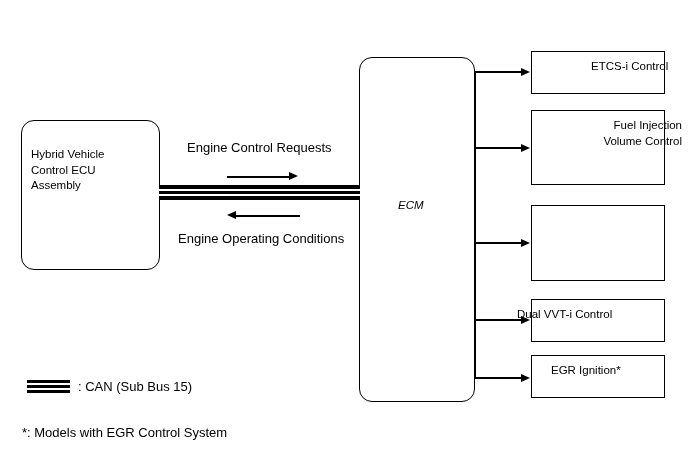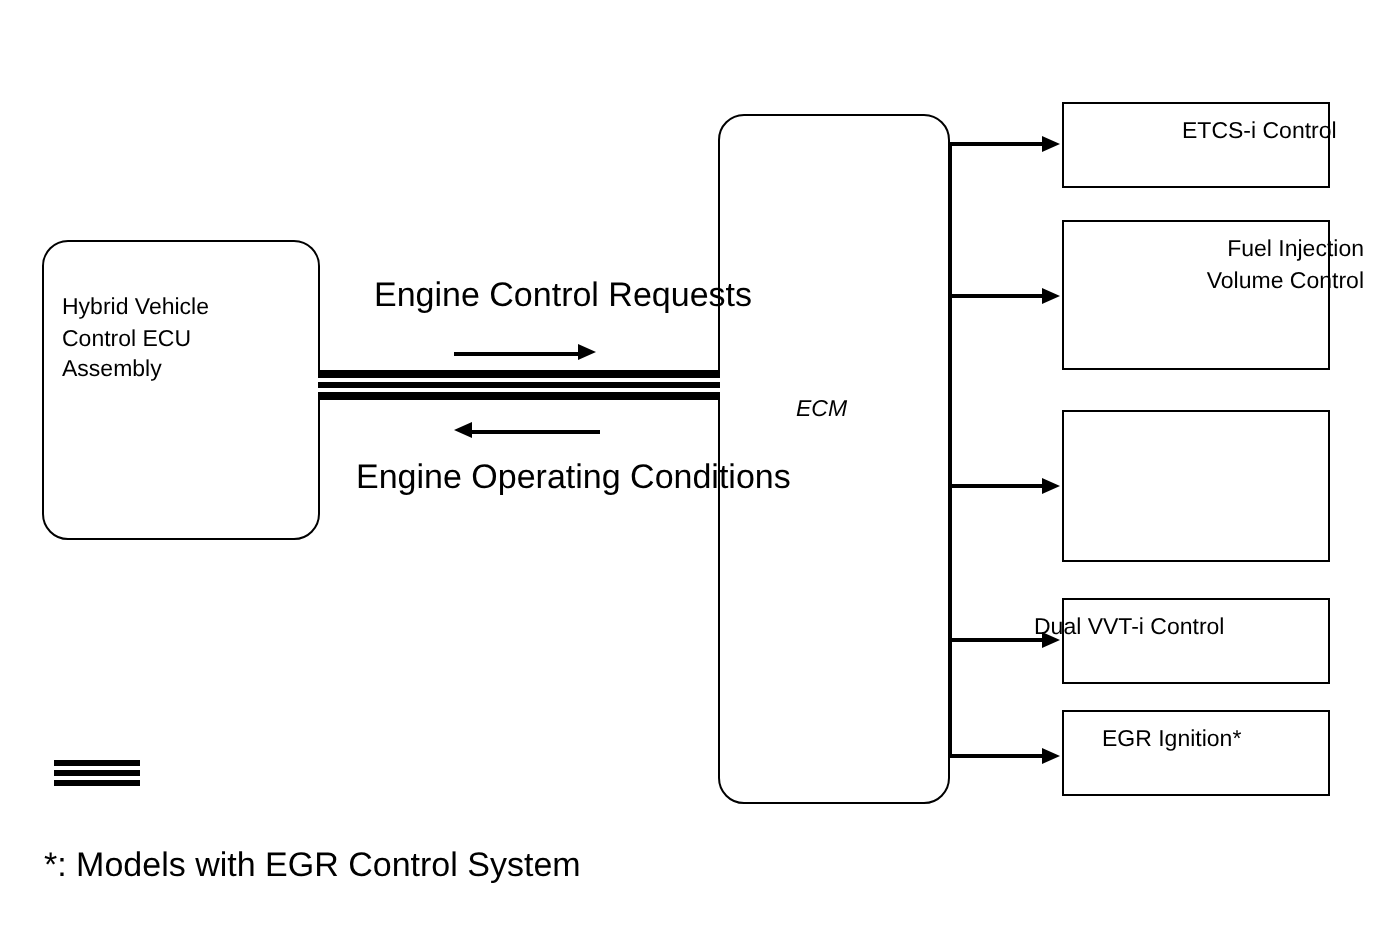--- a/index.html
+++ b/index.html
@@ -36,21 +36,21 @@
   .boxtext {
     position: absolute;
     font-size: 11.5px;
     line-height: 15.5px;
     color: #000000;
     white-space: pre-line;
   }
 
   .label {
     position: absolute;
-    font-size: 17px;
+    font-size: 13px;
     line-height: 15.5px;
     color: #000000;
     white-space: nowrap;
   }
 
   
   .canbus {
     position: absolute;
     background-image: linear-gradient(
       to bottom,
@@ -144,16 +144,17 @@
   <div class="arrowhead-r" style="left:521px; top:315.5px;"></div>
   <div class="sbox" style="left:531px; top:299px; width:134px; height:43px;"></div>
   <div class="boxtext" style="left:517px; top:307px; width:144px;">Dual VVT-i Control</div>
 
   <div class="hline" style="left:474px; top:377.2px; width:48px;"></div>
   <div class="arrowhead-r" style="left:521px; top:373.5px;"></div>
   <div class="sbox" style="left:531px; top:355px; width:134px; height:43px;"></div>
   <div class="boxtext" style="left:551px; top:363px; width:114px;">EGR Ignition*</div>
 
   <div class="canlegend" style="left:27px; top:380px; width:43px; height:13px;"></div>
+  <div class="label" style="left:78px; top:379px;">: CAN (Sub Bus 15)</div>
 
   <div class="label" style="left:22px; top:425px;">*: Models with EGR Control System</div>
 
 </div>
 
 </body></html>

